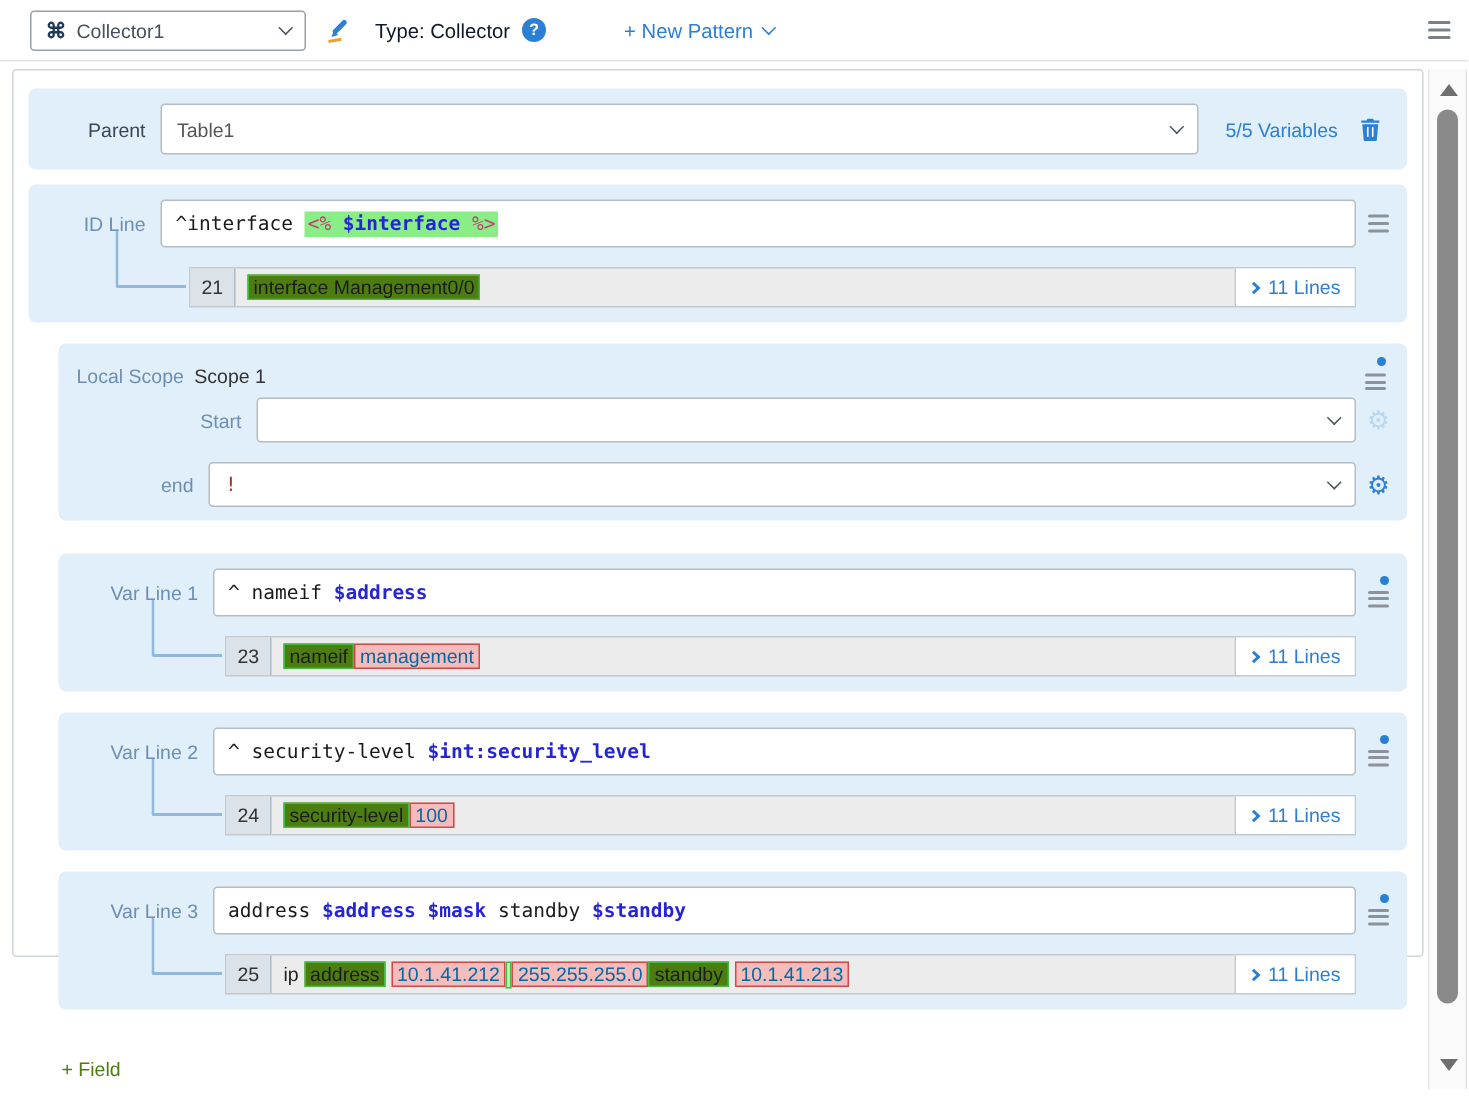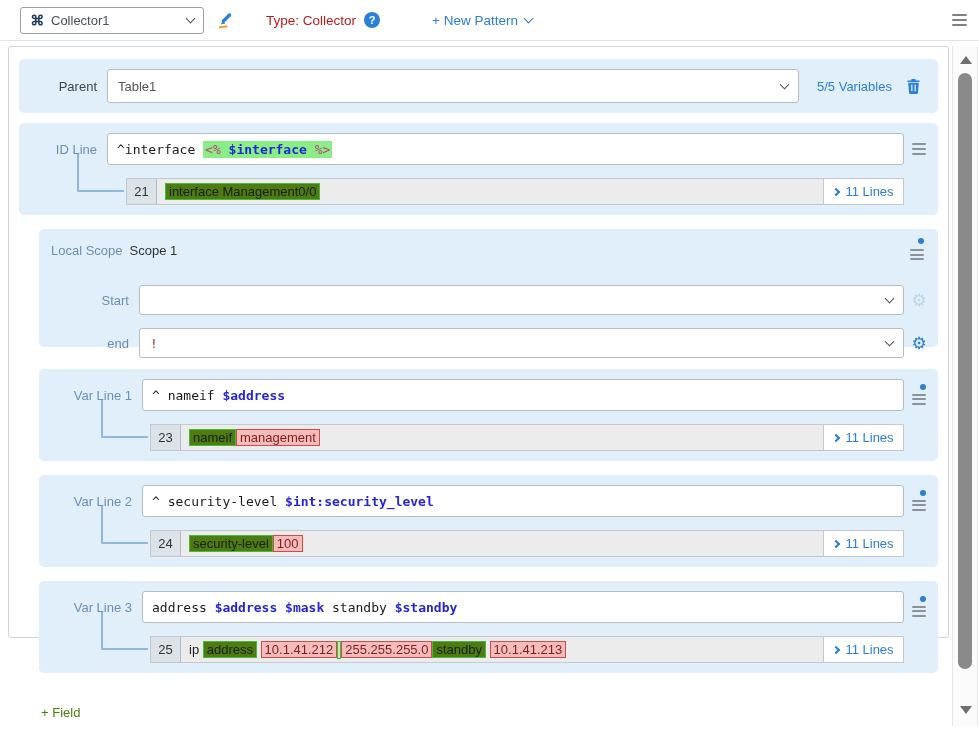--- a/index.html
+++ b/index.html
@@ -5,21 +5,21 @@
   * { margin:0; padding:0; box-sizing:border-box; }
   html,body { width:979px; height:731px; background:#fff; font-family:"Liberation Sans",sans-serif; overflow:hidden; position:relative; }
 
   
   .topbar { position:absolute; top:0; left:0; width:979px; height:41px; background:#fff; border-bottom:1px solid #e3e3e3; display:flex; align-items:center; }
   .psel { margin-left:20px; width:184px; height:27px; border:1px solid #98a0a8; border-radius:3px; background:#fff; display:flex; align-items:center; padding:0 9px; cursor:pointer; }
   .collector-glyph { display:inline-block; transform:rotate(90deg); color:#1f3a5a; font-size:14px; font-weight:bold; margin-right:7px; line-height:1; }
   .psel-label { flex:1; color:#44505c; font-size:13px; }
   .chev { width:7px; height:7px; border-right:1.6px solid #4a5662; border-bottom:1.6px solid #4a5662; transform:rotate(45deg); margin-top:-3px; }
   .pencil { margin-left:13px; cursor:pointer; display:flex; }
-  .type-label { margin-left:32px; color:#b91c1c; font-size:13.5px; }
+  .type-label { margin-left:16px; color:#0f172a; font-size:13.5px; }
   .help { margin-left:8px; width:16px; height:16px; border-radius:50%; background:#2b7fd4; color:#fff; font-size:11px; font-weight:bold; display:flex; align-items:center; justify-content:center; cursor:pointer; }
   .new-pattern { margin-left:52px; color:#2b7fd4; font-size:13.5px; display:flex; align-items:center; gap:7px; cursor:pointer; }
   .new-pattern .chev { border-color:#2b7fd4; }
   .hamb { width:15px; display:flex; flex-direction:column; gap:2.5px; cursor:pointer; }
   .hamb i { display:block; height:2.5px; background:#8d9298; border-radius:1px; }
   .topbar-menu { margin-left:auto; margin-right:12px; }
   .topbar-menu i { background:#7c8187; }
 
   
   .main { position:absolute; left:8px; top:46px; width:941px; height:592px; border:1px solid #cfd4d9; border-radius:3px; background:#fff; padding:12px 10px; }
@@ -44,21 +44,21 @@
   .cv { color:#2525d6; font-weight:bold; }
   .tplwrap { background:#89ee86; padding:1px 2px; }
   .delim { color:#c0407a; }
 
   .rowline { display:flex; align-items:stretch; height:27px; border:1px solid #c3c9ce; background:#ececec; margin-top:13px; margin-right:34px; }
   .rowline.ml-id { margin-left:107px; }
   .rowline.ml-var { margin-left:111px; }
   .rownum { flex:0 0 30px; background:#dbe3e9; border-right:1px solid #b2bcc4; display:flex; align-items:center; justify-content:center; font-size:13px; color:#333; }
   .rowtext { flex:1; display:flex; align-items:center; padding-left:8px; font-size:13px; color:#222; white-space:pre; overflow:hidden; }
   .hl-g { background:#4d7c0f; border:1px solid #44ba44; padding:0 3px; color:#1c1c1c; }
-  .hl-r { background:#f6bcbc; border:1px solid #cf4b4b; padding:0 3px; color:#7f1d1d; }
+  .hl-r { background:#f6bcbc; border:1px solid #cf4b4b; padding:0 3px; color:#0369a1; }
   .sp-g { display:inline-block; width:4px; height:18px; background:#baf2ae; border:1px solid #44ba44; vertical-align:middle; }
   .lines-btn { flex:0 0 80px; background:#fff; border-left:1px solid #c3c9ce; display:flex; align-items:center; justify-content:center; gap:6px; color:#2b7fd4; font-size:13px; cursor:pointer; }
   .chev-r { width:6px; height:6px; border-top:2px solid #2b7fd4; border-right:2px solid #2b7fd4; transform:rotate(45deg); }
 
   .connector { position:absolute; border-left:2px solid #8fb8dc; border-bottom:2px solid #8fb8dc; border-bottom-left-radius:2px; }
   .conn-id  { left:58px;  top:31px; width:47px; height:38px; }
   .conn-var { left:62px;  top:31px; width:47px; height:38px; }
 
   .menudot { position:relative; padding-top:9px; cursor:pointer; }
   .menudot .dot { position:absolute; top:-2px; right:0px; width:6px; height:6px; border-radius:50%; background:#2b7fd4; }
@@ -162,21 +162,21 @@
       <span class="scope-name">Scope 1</span>
       <span class="menudot" style="margin-left:auto;">
         <span class="dot"></span>
         <span class="hamb" style="width:14px;">
             <i></i>
             <i></i>
             <i></i>
           </span>
       </span>
     </div>
-    <div class="prow" style="margin-top:23px;">
+    <div class="prow" style="margin-top:3px;padding-left:32px;">
       <span class="lbl" style="flex:0 0 100px;">Start</span>
       <div class="selbox" style="flex:1; height:30px;">
         <span style="font-size:13px; color:#555;"></span>
         <span class="chev"></span>
       </div>
       <span class="icol">
           <span class="gear faded">⚙</span>
         </span>
     </div>
     <div class="prow" style="margin-top:13px;">

